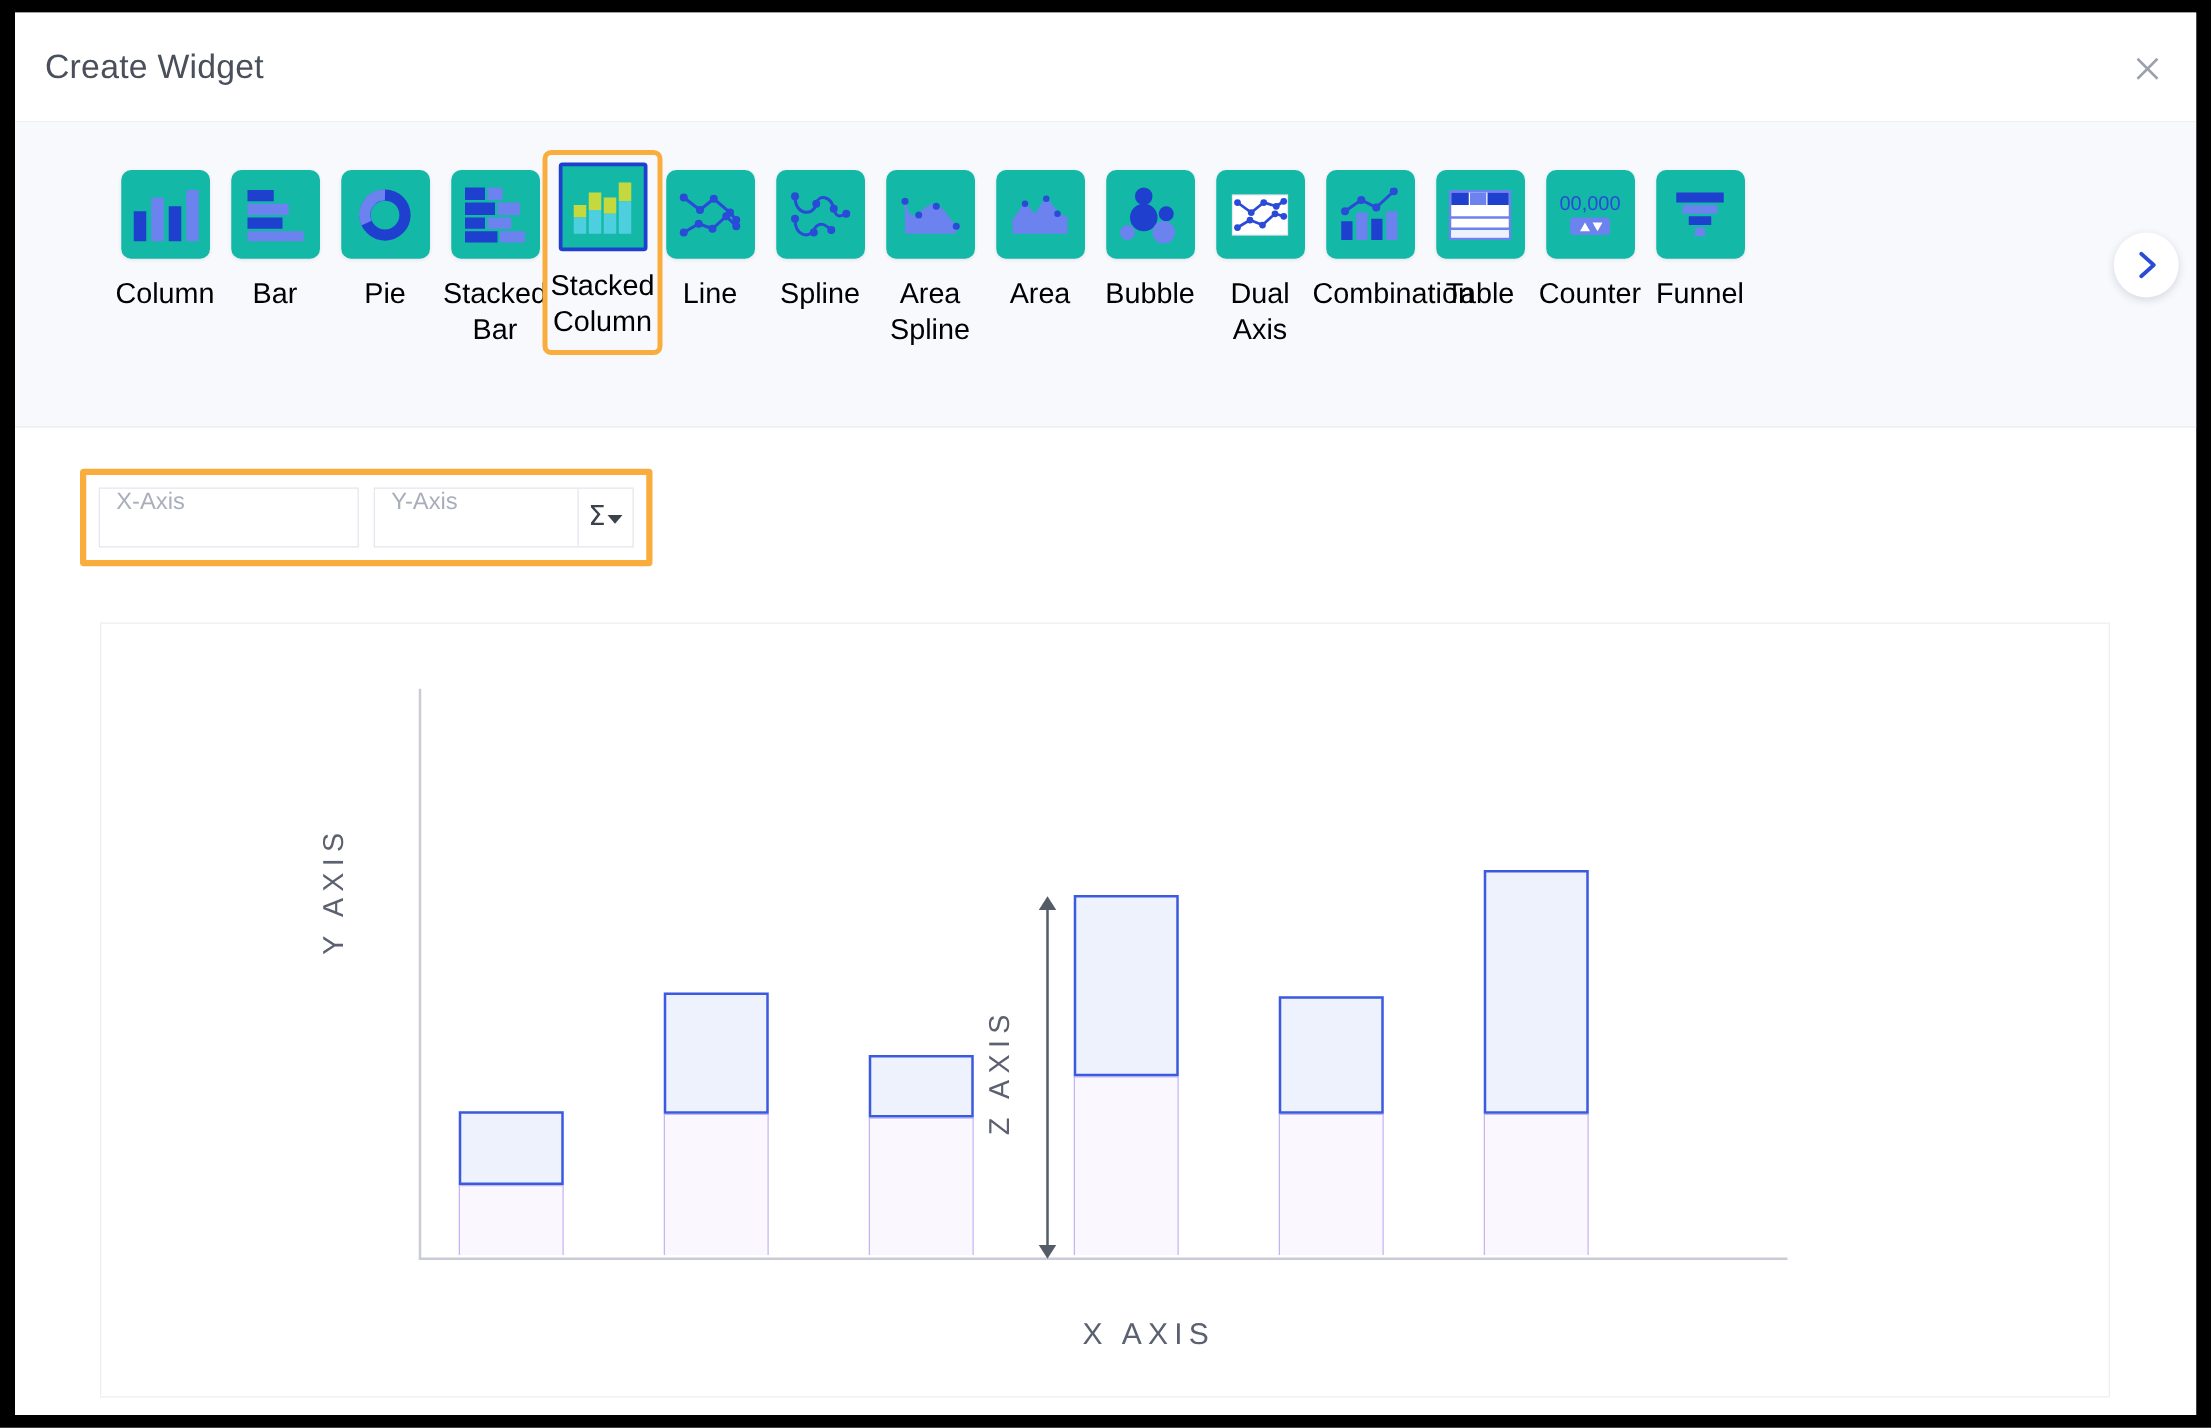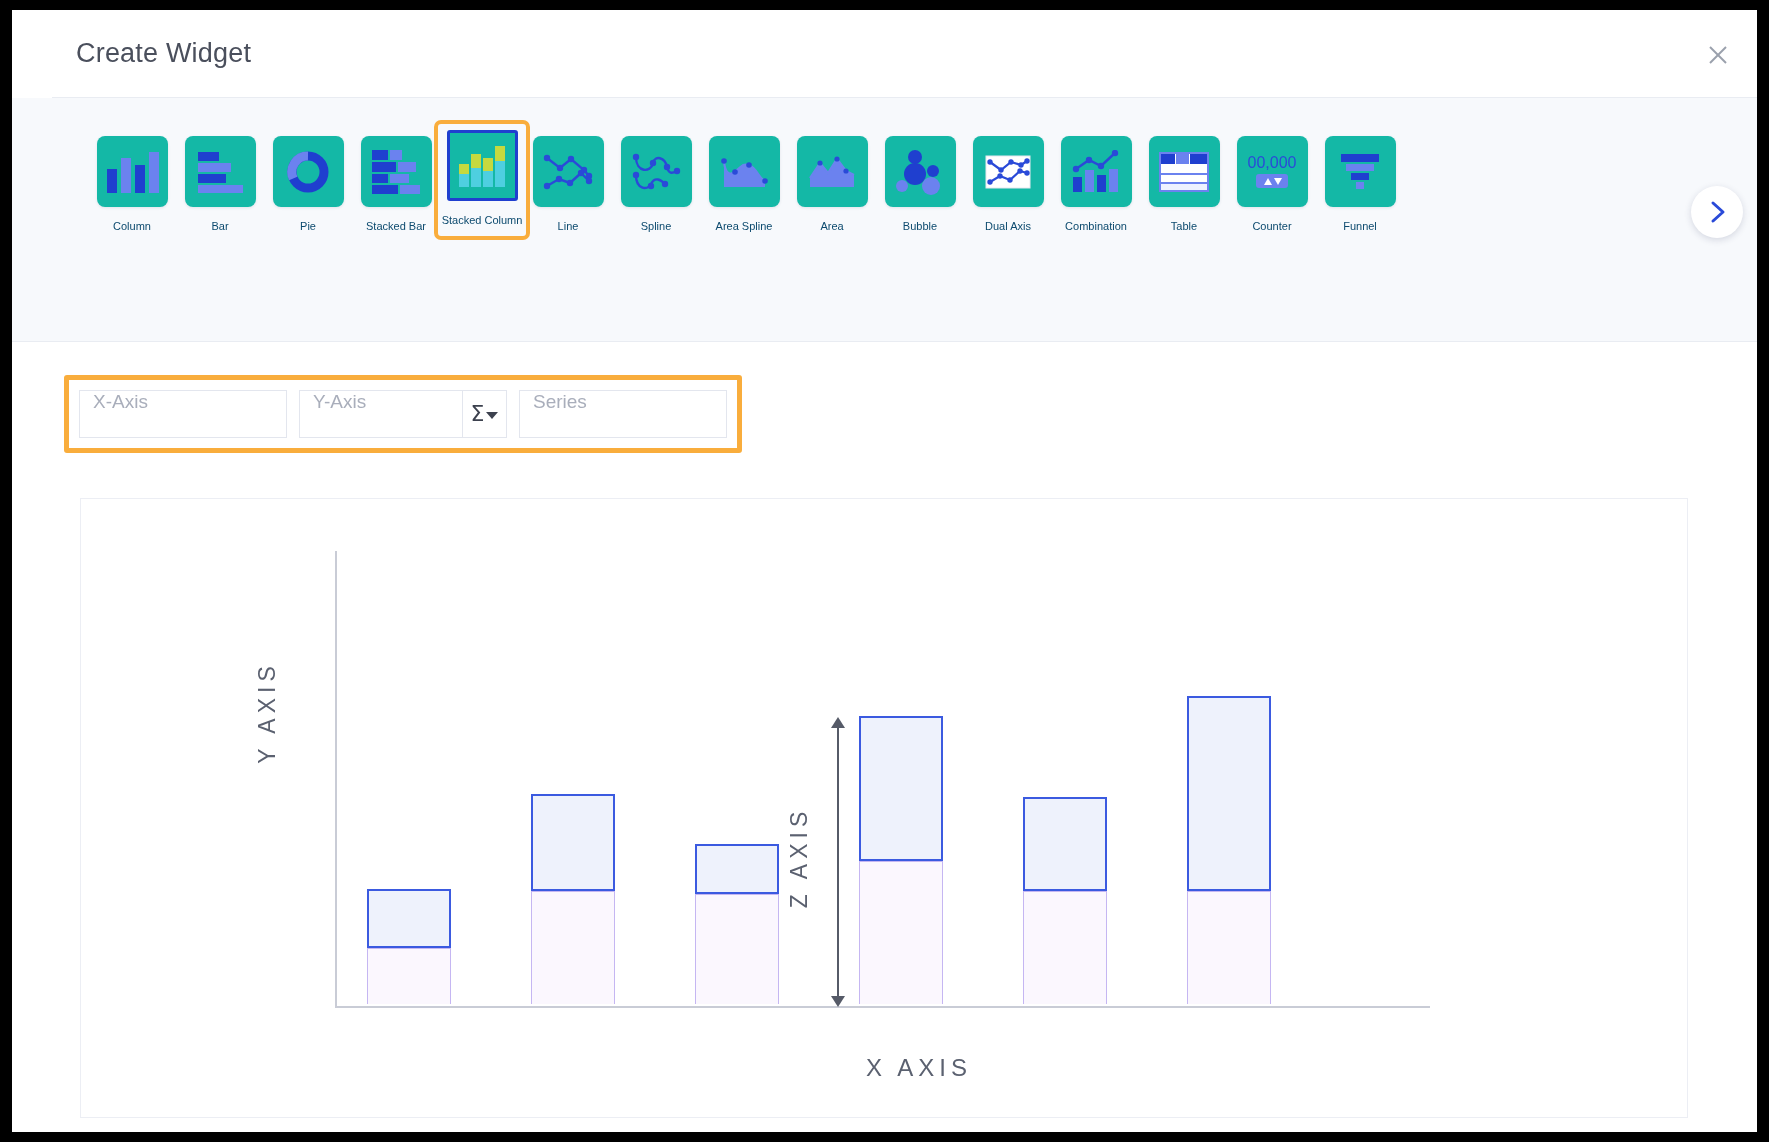--- a/index.html
+++ b/index.html
@@ -16,21 +16,20 @@
     background: #ffffff;
     overflow: hidden;
   }
 
   
   .modal-header {
     position: relative;
     height: 88px;
     background: #ffffff;
     border-bottom: 1px solid #e9ecf2;
-    margin-left: 40px;
   }
   .modal-title {
     position: absolute;
     left: 24px; top: 28px;
     font-size: 27px;
     color: #4a4f5c;
     letter-spacing: .2px;
   }
   .close-btn {
     position: absolute;
@@ -70,22 +69,22 @@
     background: #14b8a6;
     border-radius: 8px;
     box-shadow: 0 1px 3px rgba(30,40,80,.10);
     display: flex;
     align-items: center;
     justify-content: center;
     text-align: right;
   }
   .type-item .tlabel {
     margin-top: 13px;
-    font-size: 11px;
-    color: #0c4a6e;
+    font-size: 23px;
+    color: #000000;
     text-align: center;
     line-height: 1.25;
     max-width: 92px;
     white-space: normal;
   }
   .type-item.selected {
     outline: 4px solid #f9ad3c;
     border-radius: 3px;
     padding: 6px 2px 8px 2px;
     margin: -6px -2px -8px -2px;
@@ -505,23 +504,20 @@
     </div>
 
     <div class="field f-y">
       <span class="ph">Y-Axis</span>
       <span class="sigma-box">
         <span class="sig">Σ</span>
         <span class="caret"></span>
       </span>
     </div>
 
-    <div class="field f-s">
-      <span class="ph">Series</span>
-    </div>
   </div>
 
   <div class="preview">
     <div class="plot">
 
       <div class="y-axis-line"></div>
       <div class="x-axis-line"></div>
 
       <div class="y-axis-label">Y AXIS</div>
       <div class="x-axis-label">X AXIS</div>

